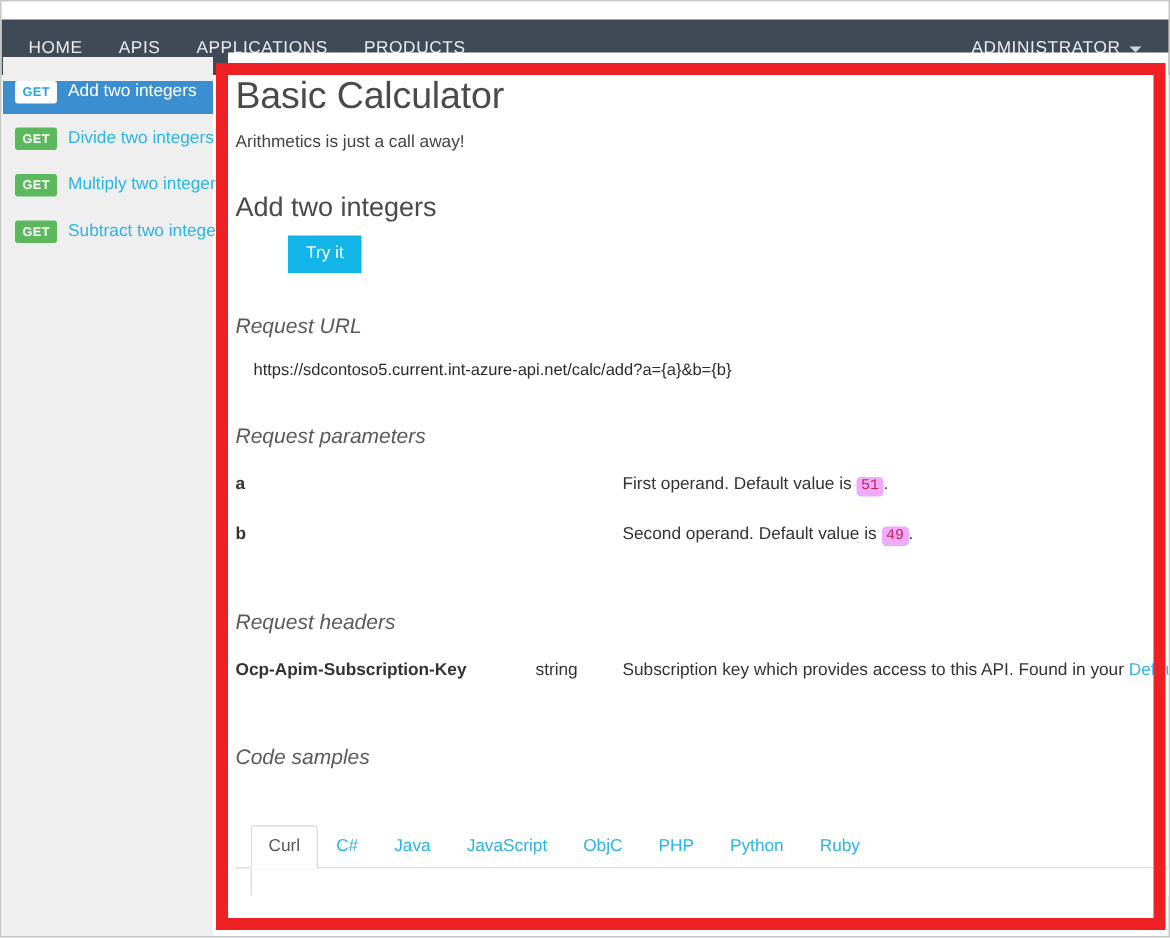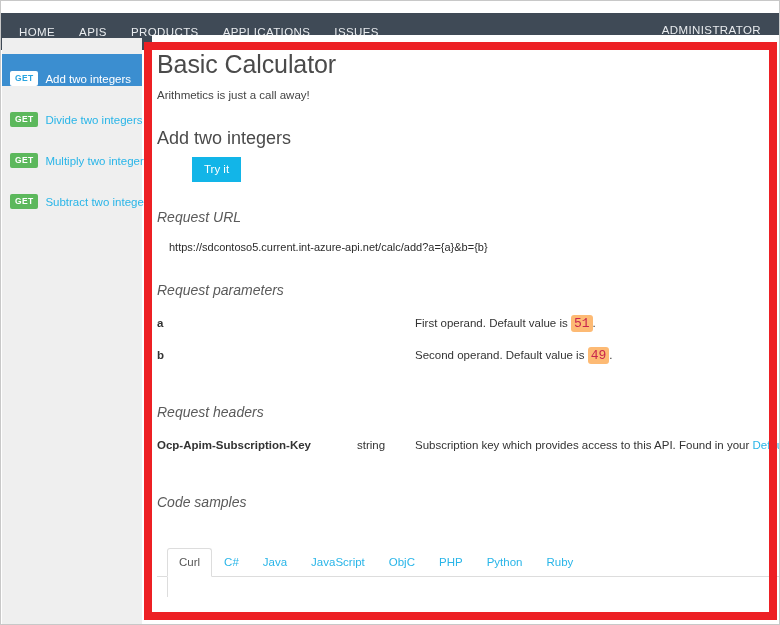--- a/index.html
+++ b/index.html
@@ -53,21 +53,20 @@
   }
   .nav-right {
     display: flex;
     align-items: center;
     color: #e9ecef;
     font-size: 11.5px;
     letter-spacing: 0.4px;
     padding-right: 6px;
     cursor: pointer;
     white-space: nowrap;
-    flex-direction: column;
   }
   .caret {
     display: inline-block;
     margin-left: 6px;
     width: 0; height: 0;
     border-left: 4px solid transparent;
     border-right: 4px solid transparent;
     border-top: 4px solid #cfd5da;
     position: relative;
     top: 1px;
@@ -77,22 +76,22 @@
   .sidebar {
     position: absolute;
     left: 1px; top: 37px;
     width: 140px;
     height: 587px;
     background: #efefef;
     padding-top: 16px;
   }
   .op-item {
     display: flex;
-    align-items: flex-end;
-    height: 32px;
+    align-items: flex-start;
+    height: 22px;
     margin: 0 0 9px 0;
     padding-left: 8px;
     cursor: pointer;
     text-decoration: none;
   }
   .op-item.selected {
     background: #3b8ed0;
   }
   .badge {
     display: inline-block;
@@ -219,23 +218,23 @@
     color: #2b2b2b;
   }
   td.ptype {
     width: 58px;
     color: #444;
     font-weight: normal;
   }
   td.pdesc { color: #444; }
   code.defval {
     font-family: "Liberation Mono", monospace;
-    font-size: 13px;
+    font-size: 10px;
     color: #c7254e;
-    background: #fdba74;
+    background: #f0abfc;
     padding: 1px 3px;
     border-radius: 3px;
   }
   a.inline-link {
     color: #29b5e8;
     text-decoration: none;
   }
 
   
   .tabs {
@@ -275,23 +274,22 @@
 </style>
 </head>
 <body>
 
 <div class="page">
 
   <div class="navbar">
     <div class="nav-left">
       <a class="nav-item">HOME</a>
       <a class="nav-item">APIS</a>
+      <a class="nav-item">APPLICATIONS</a>
       <a class="nav-item">PRODUCTS</a>
-      <a class="nav-item">APPLICATIONS</a>
-      <a class="nav-item">ISSUES</a>
     </div>
     <div class="nav-right">
       <span>ADMINISTRATOR</span>
       <span class="caret"></span>
     </div>
   </div>
 
   <div class="sidebar">
     <a class="op-item selected">
       <span class="badge">GET</span>

